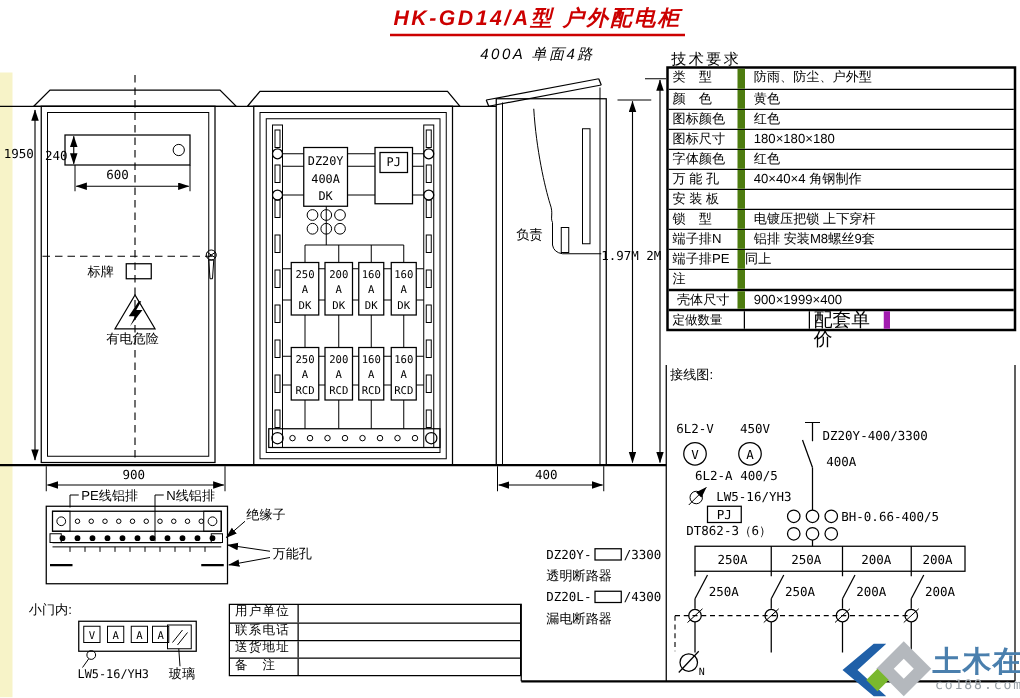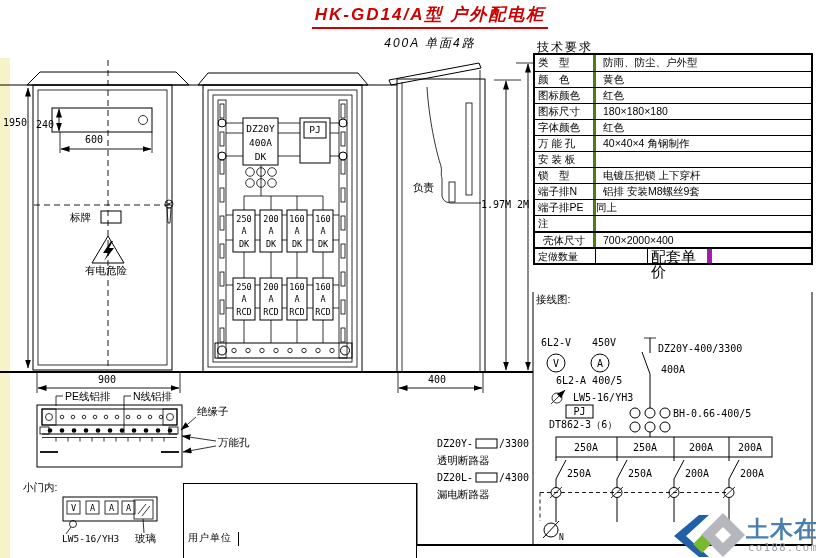--- a/index.html
+++ b/index.html
@@ -10,34 +10,34 @@
   .title-main{display:inline-block;color:#cc0000;font-weight:bold;font-size:17px;
               letter-spacing:2px;border-bottom:2px solid #cc0000;padding:0 3px 1px;}
   .title-sub{font-size:12px;color:#000;margin-top:6px;letter-spacing:2px;}
   .tech-header{position:absolute;left:537px;top:39px;font-size:12px;letter-spacing:2px;}
   
   .techtable{position:absolute;left:533px;top:53px;width:280px;border:2px solid #000;
              box-sizing:border-box;background:transparent;}
   .trow{display:flex;height:16px;border-top:1px solid #000;box-sizing:border-box;}
   .trow:first-child{border-top:none;}
   .trow.thick{border-top:2px solid #000;}
-  .tlabel{width:61px;border-right:3px solid #4d7c0f;box-sizing:border-box;font-size:10.5px;
+  .tlabel{width:61px;border-right:6px solid #4d7c0f;box-sizing:border-box;font-size:10.5px;
           line-height:15px;padding-left:3px;white-space:nowrap;overflow:hidden;}
   .tvalue{flex:1;font-size:10.5px;line-height:15px;padding-left:7px;white-space:nowrap;overflow:hidden;}
   .techtable .trow:nth-child(12) .tlabel{text-align:center;padding-left:0;}
   .techtable .trow:nth-child(10) .tvalue{padding-left:0;text-align:left;}
   .techtable .trow:nth-child(13) .tvalue,
   .techtable .trow:nth-child(14) .tvalue{font-weight:bold;letter-spacing:.5px;}
   .ocell1{width:61px;border-right:1px solid #000;box-sizing:border-box;font-size:10px;line-height:15px;padding-left:3px;}
   .ocell2{width:52px;border-right:1px solid #000;box-sizing:border-box;}
   .ocell3{width:64px;border-right:5px solid #a21caf;box-sizing:border-box;font-size:15px;line-height:15px;padding-left:3px;}
   .ocell4{flex:1;}
   
   .infotable{position:absolute;left:183px;top:483px;width:234px;border:1.5px solid #000;box-sizing:border-box;}
-  .irow{display:flex;height:14px;border-top:1px solid #000;box-sizing:border-box;margin-top:48px;}
+  .irow{display:flex;height:14px;border-top:1px solid #000;box-sizing:border-box;}
   .irow:first-child{border-top:none;}
   .ilabel{width:55px;border-right:1px solid #000;box-sizing:border-box;font-size:10px;
           line-height:12px;padding-left:4px;letter-spacing:1px;white-space:nowrap;}
   .ivalue{flex:1;}
   
   svg{position:absolute;top:0;left:0;}
   .ln{stroke:#000;fill:none;stroke-width:1;}
   .lt{stroke:#000;fill:none;stroke-width:0.8;}
   .ln2{stroke:#000;fill:none;stroke-width:1.8;}
   .dash{stroke:#000;fill:none;stroke-width:0.9;stroke-dasharray:6 4;}
@@ -537,21 +537,21 @@
   <div class="trow">
       <div class="tlabel">端子排PE</div>
       <div class="tvalue">同上</div>
     </div>
   <div class="trow">
       <div class="tlabel">注</div>
       <div class="tvalue"></div>
     </div>
   <div class="trow thick">
       <div class="tlabel">壳体尺寸</div>
-      <div class="tvalue">700×2000×400</div>
+      <div class="tvalue">900×1999×400</div>
     </div>
   <div class="trow thick">
     <div class="ocell1">定做数量</div>
     <div class="ocell2"></div>
     <div class="ocell3">配套单价</div>
     <div class="ocell4"></div>
   </div>
 </div>
 
 <div class="infotable">

